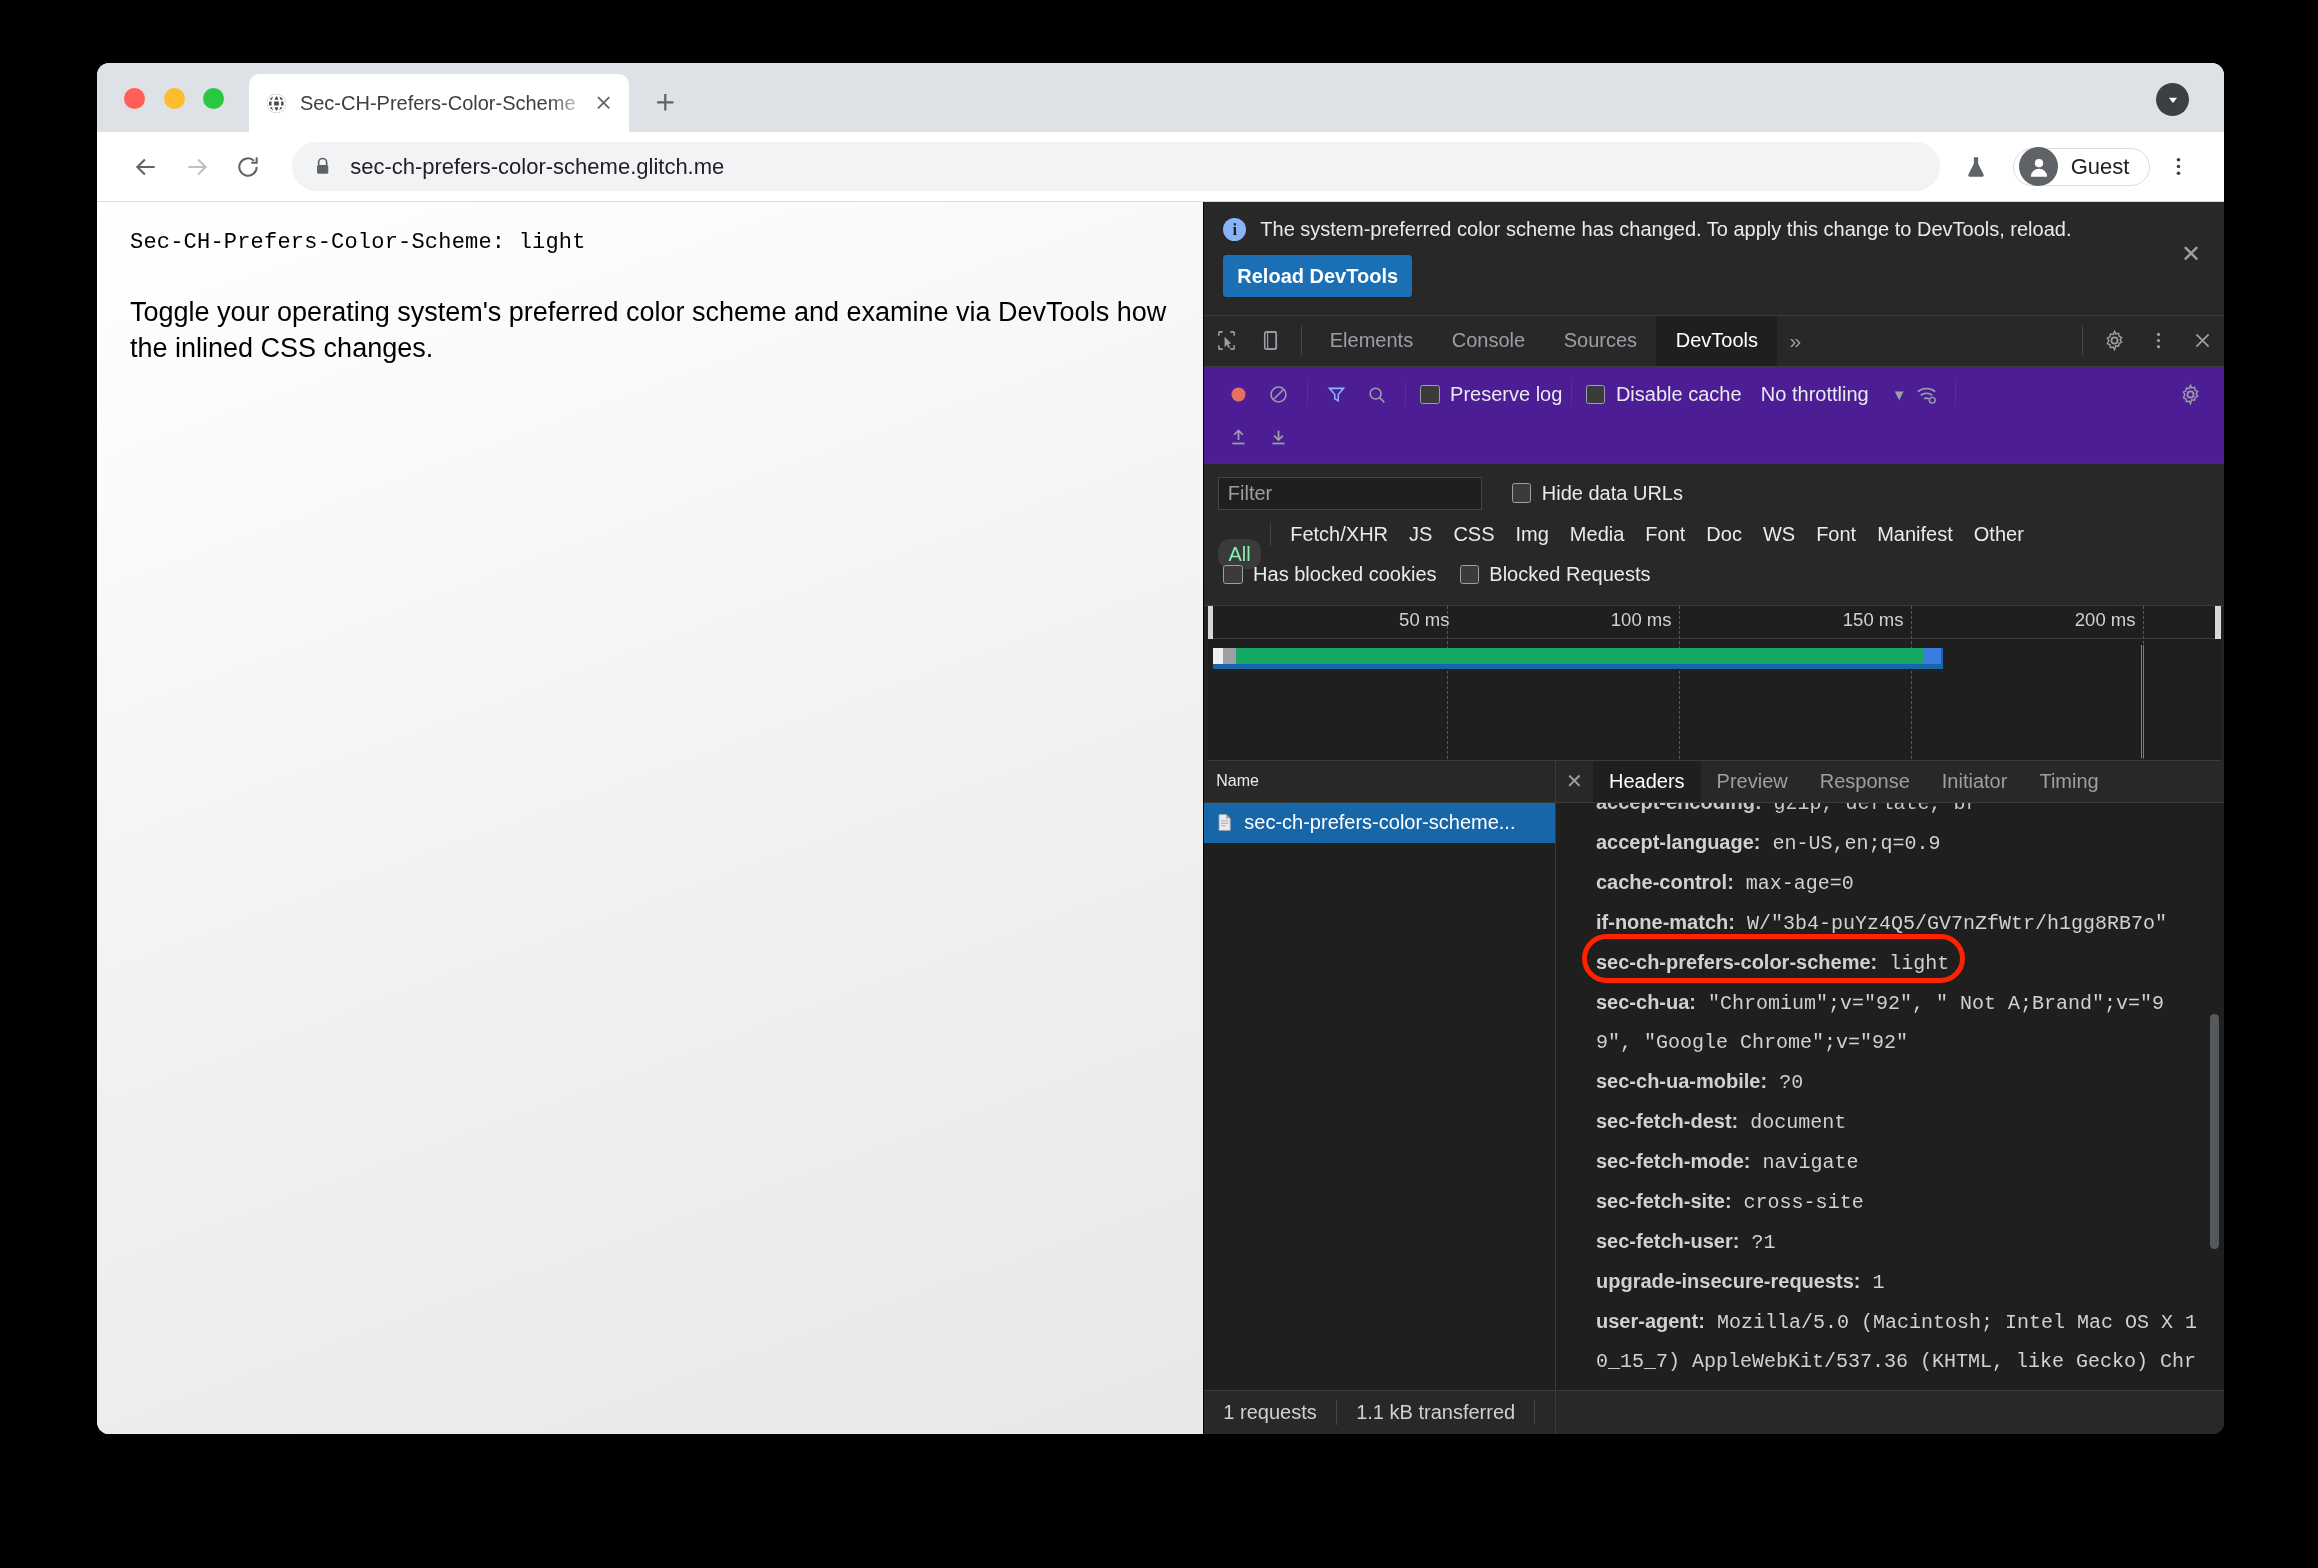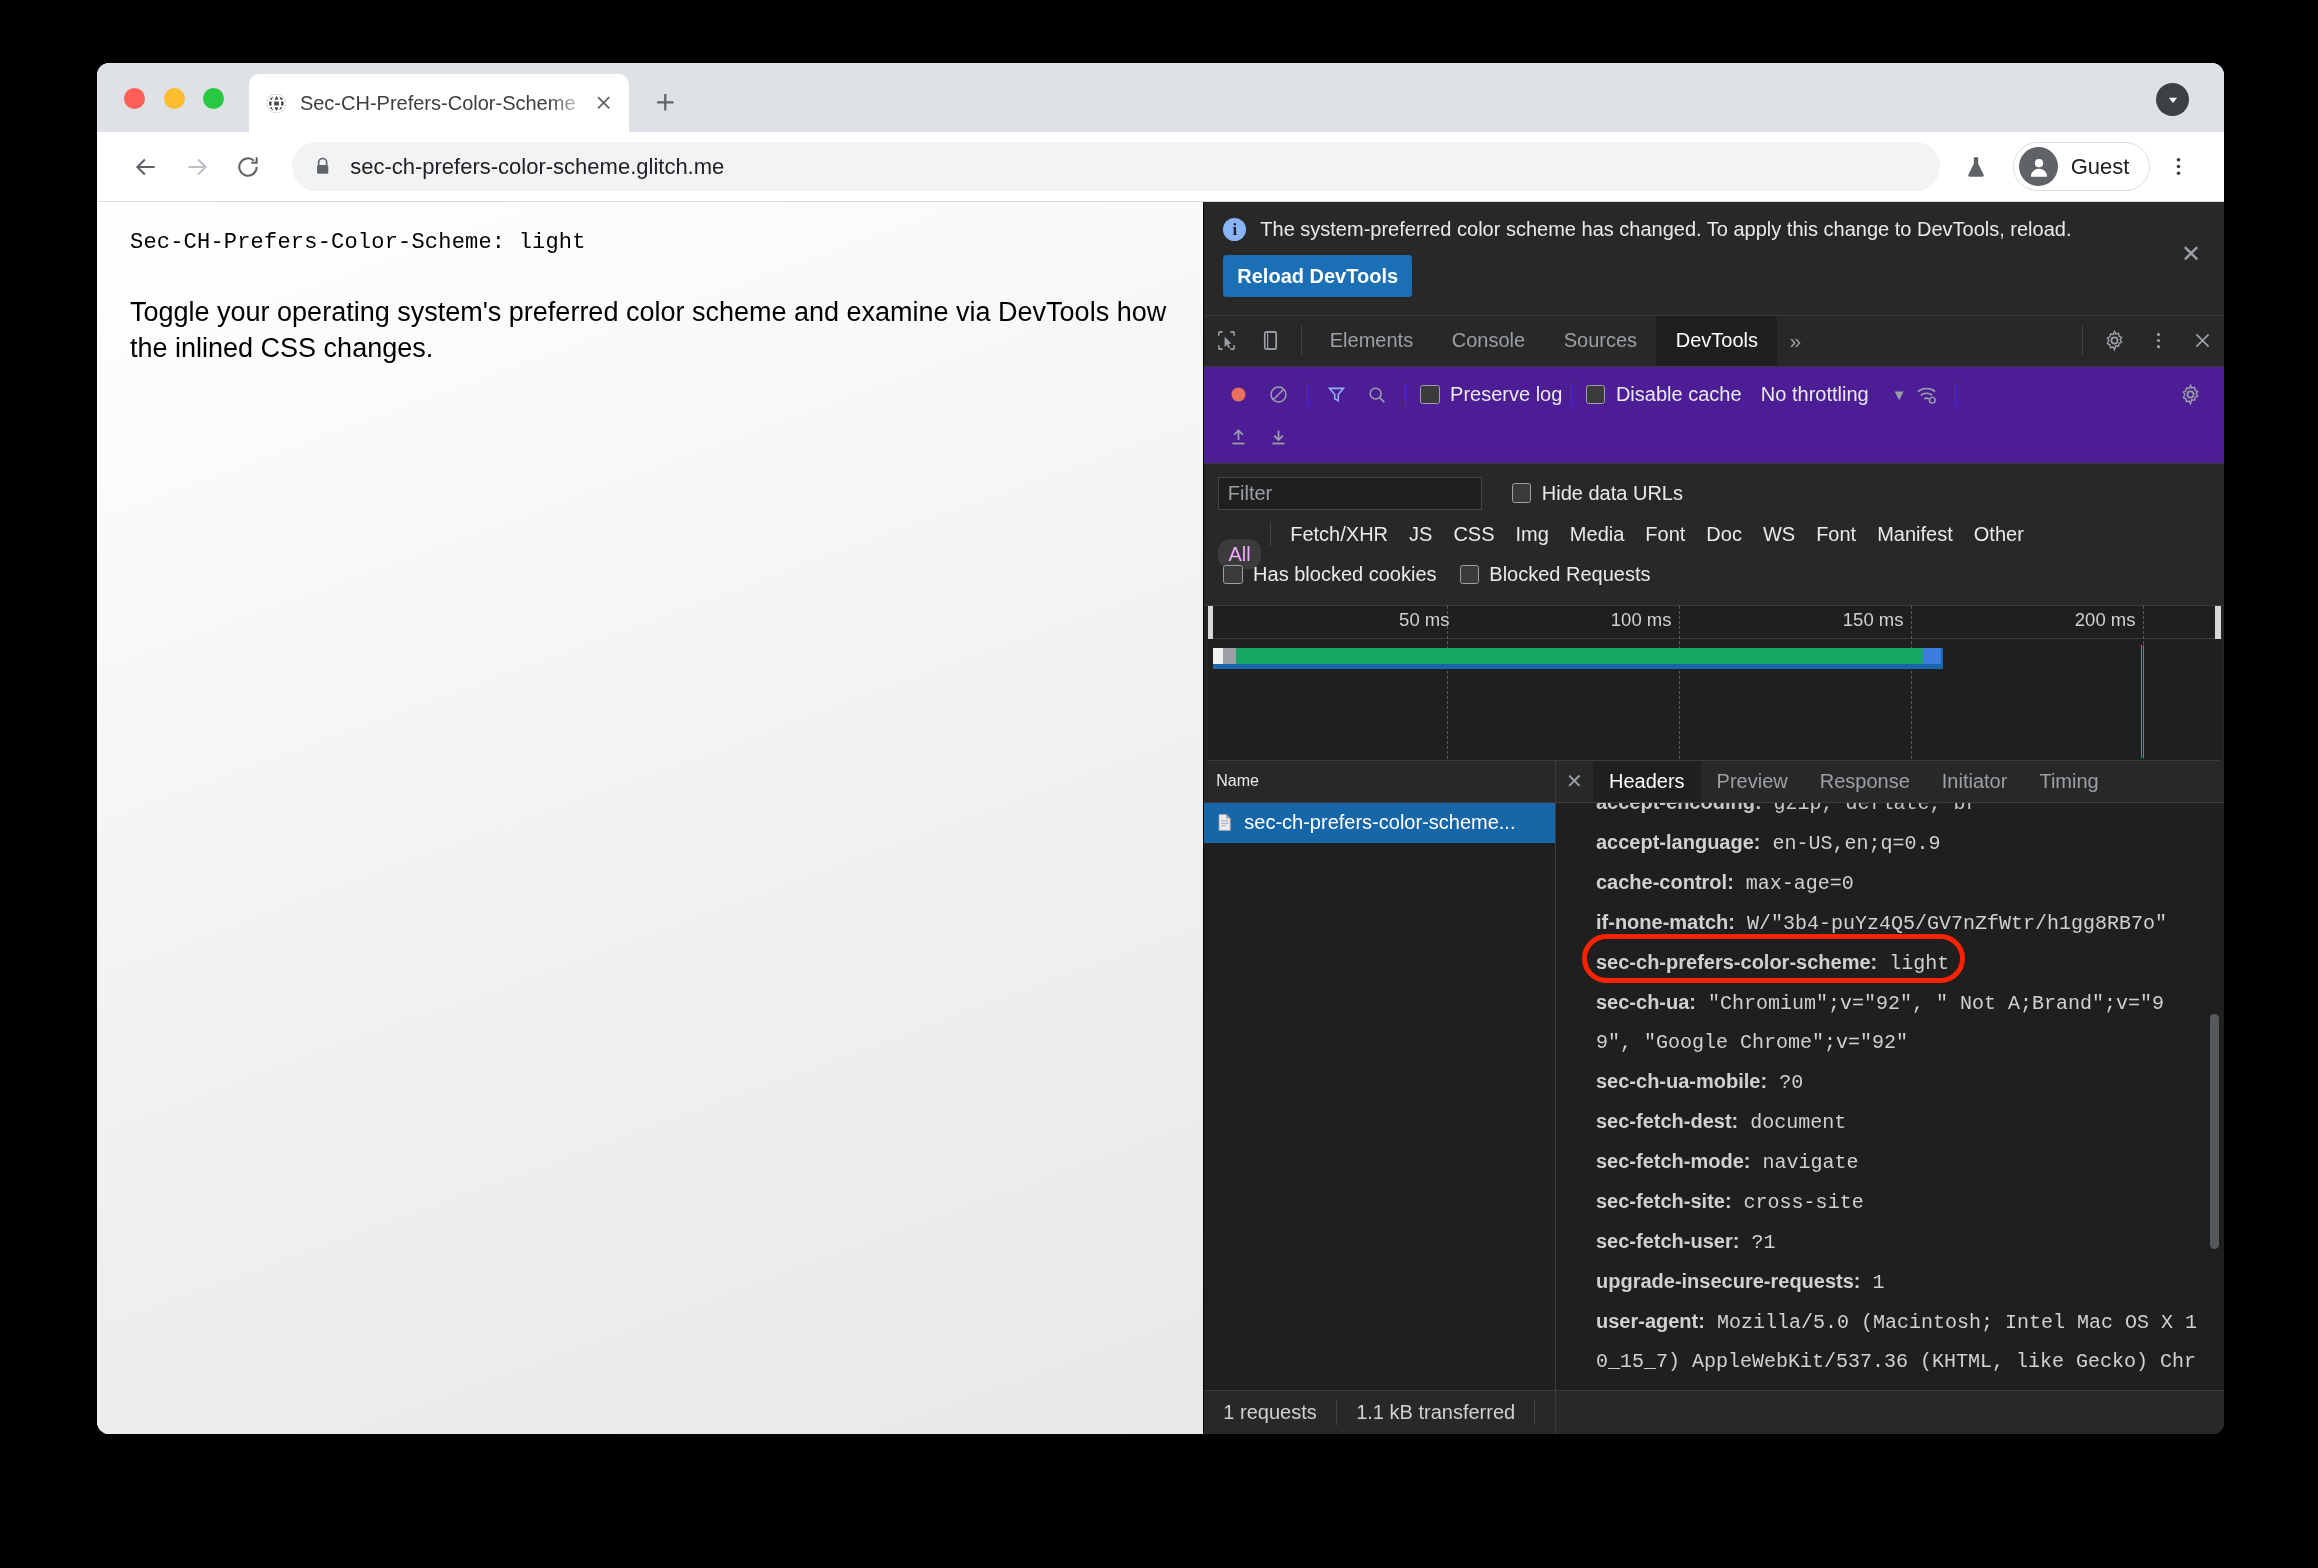--- a/index.html
+++ b/index.html
@@ -109,21 +109,21 @@
   #lock-icon { width: 19.3px; height: 23px; margin-right: 17.6px; flex: 0 0 19.3px; }
   #omnibox-url {
     font-size: 22px;
     color: #202124;
     white-space: nowrap;
     overflow: hidden;
   }
   #experiments-btn { width: 47px; height: 47px; display:flex; align-items:center; justify-content:center; color:#5f6368; flex:0 0 47px;}
   #profile-pill {
     display: flex; align-items: center;
-    height: 49px;
+    height: 38px;
     border: 0.9px solid #dadce0;
     border-radius: 24.6px;
     padding: 0 19.3px 0 5.3px;
     margin-left: 14px;
   }
   #profile-avatar {
     width: 39px; height: 39px; border-radius: 50%;
     background: #5f6368;
     display: flex; align-items: center; justify-content: center;
     margin-right: 12.3px;
@@ -277,21 +277,21 @@
     padding: 0 8.8px;
     font-family: "Liberation Sans", sans-serif;
   }
   #filter-input::placeholder { color: #9aa0a6; }
   #types-row { display:flex; align-items:center; gap: 0; height: 42px; }
   .type-chip {
     font-size: 20px; color: #e8eaed;
     padding: 3.5px 10.5px;
     border-radius: 12.3px;
   }
-  .type-chip.active { background: #3b3b3b; color:#f0abfc;margin-top:40px; }
+  .type-chip.active { background: #3b3b3b; color:#86efac;margin-top:40px; }
   #types-divider { width:0.9px; height: 23px; background:#454545; margin: 0 8.8px; }
 
   
   #overview {
     position: relative;
     background: #1f1f1f;
     border-bottom: 0.9px solid #3b3b3b;
     height: 155px;
     flex: 0 0 155px;
     margin: 0 3.5px;

